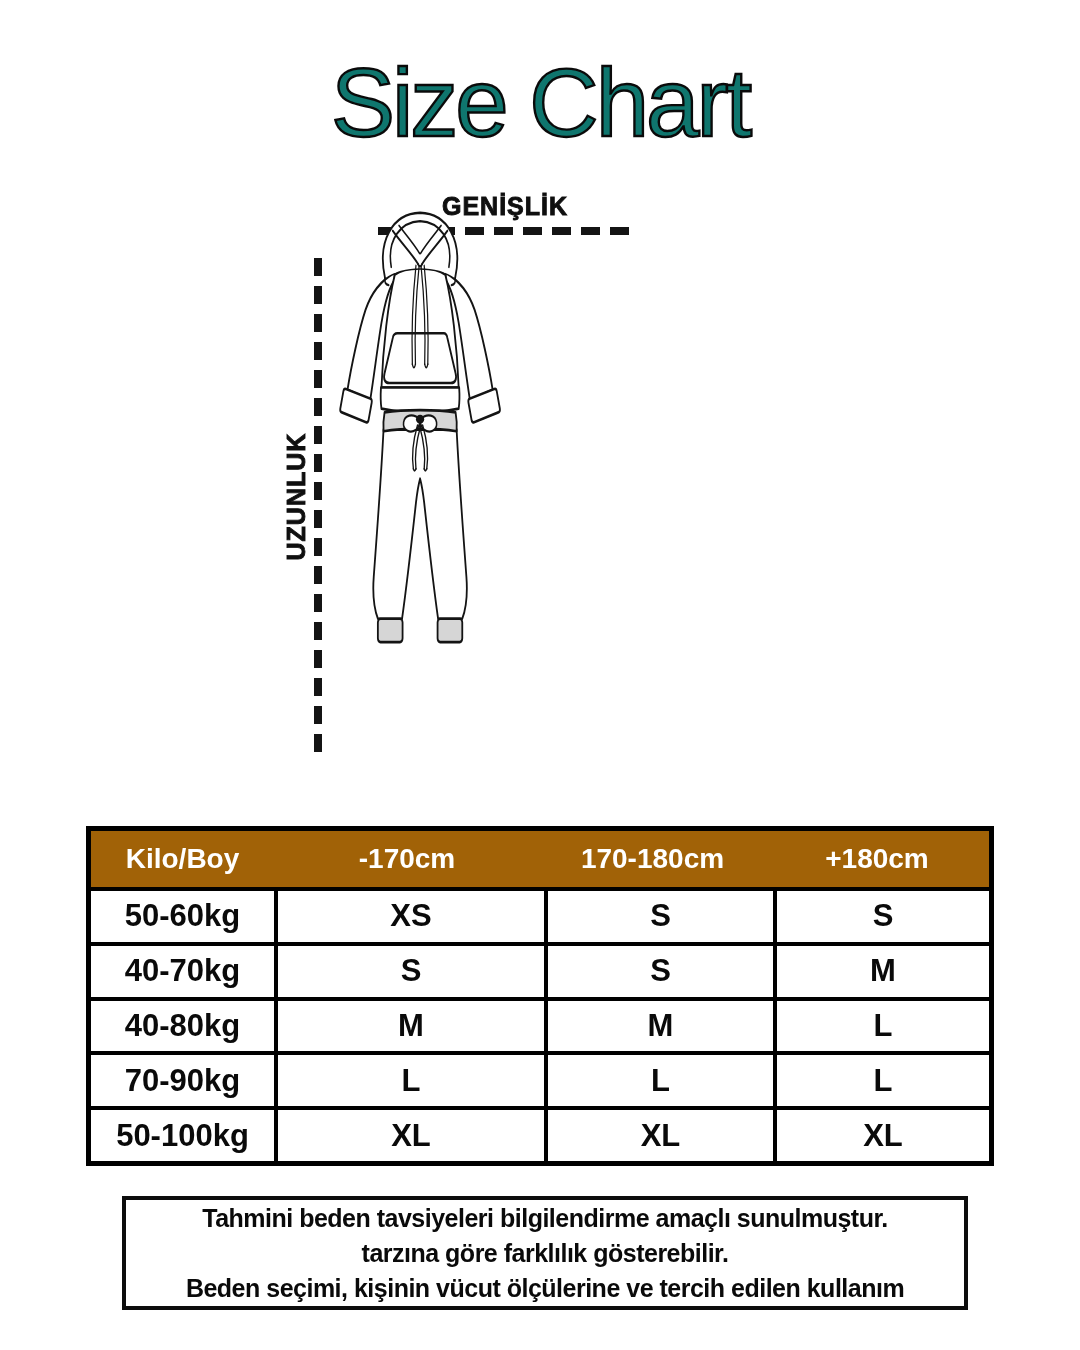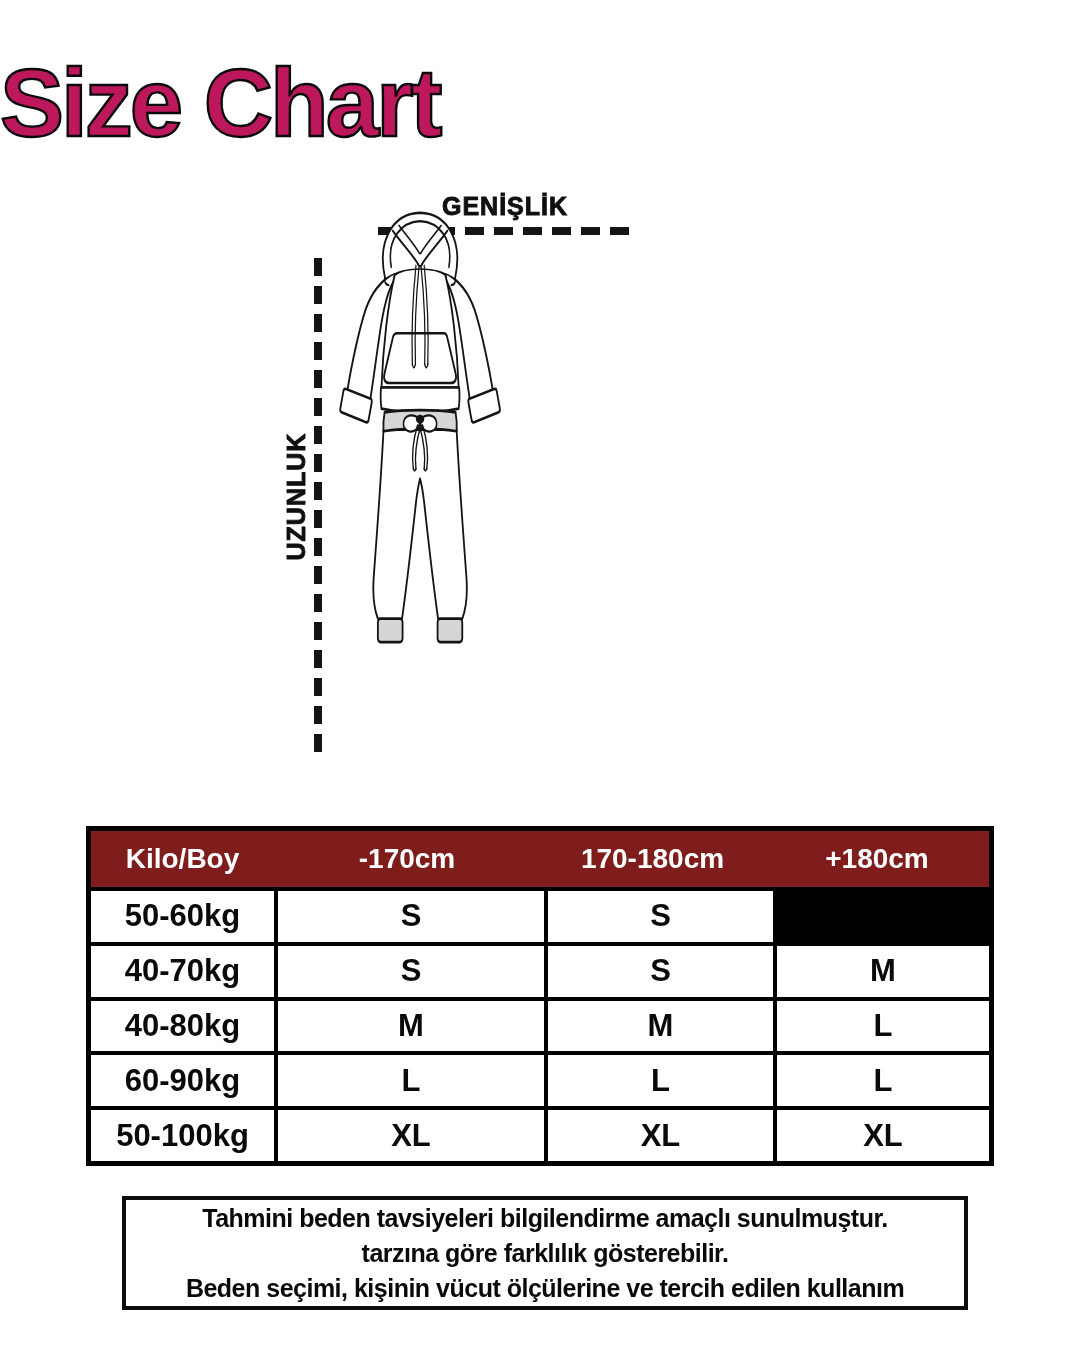--- a/index.html
+++ b/index.html
@@ -5,22 +5,22 @@
   * { margin:0; padding:0; box-sizing:border-box; }
   html,body { background:#ffffff; }
   body { font-family:"Liberation Sans", sans-serif; }
   .canvas{
     position:relative; width:1080px; height:1350px;
     margin:0 auto; background:#ffffff; overflow:hidden;
   }
   
   .title{
     position:absolute; top:48px; left:0; width:1080px;
-    text-align:left; font-size:96px; font-weight:bold;
-    letter-spacing:-3px; color:#be185d;
+    text-align:center; font-size:96px; font-weight:normal;
+    letter-spacing:-3px; color:#0f766e;
     -webkit-text-stroke:2.4px #0a0a0a;
   }
   
   .width-measure{ position:absolute; left:378px; top:156px; width:254px; }
   .width-label{
     text-align:center; font-size:25px; font-weight:bold;
     letter-spacing:1px; color:#0f0f0f;margin-top:36px; -webkit-text-stroke:0.9px #0f0f0f;
   }
   .width-line{
     margin-top:6px; height:8px; width:254px;
@@ -39,21 +39,21 @@
   }
   
   .art{ position:absolute; left:330px; top:200px; }
   
   .size-table{
     position:absolute; left:86px; top:826px; width:908px; height:340px;
     background:#000; border:5px solid #000;
     display:flex; flex-direction:column; row-gap:4px;
   }
   .t-head{
-    height:56px; flex:0 0 56px; background:#7f1d1d; color:#fff;
+    height:56px; flex:0 0 56px; background:#a16207; color:#fff;
     display:grid; grid-template-columns:183px 266px 225px 1fr;
     align-items:center; text-align:center;
     font-size:28px; font-weight:bold; letter-spacing:0px;
   }
   .t-row{
     flex:1 1 auto; display:grid;
     grid-template-columns:183px 266px 225px 1fr; column-gap:4px;
     background:#000; text-align:center;
   }
   .t-cell{
@@ -145,37 +145,38 @@
 
   <div class="size-table">
     <div class="t-head">
       <div>Kilo/Boy</div>
       <div>-170cm</div>
       <div>170-180cm</div>
       <div>+180cm</div>
     </div>
     <div class="t-row">
       <div class="t-cell">50-60kg</div>
+      <div class="t-cell">XS</div>
       <div class="t-cell">S</div>
       <div class="t-cell">S</div>
     </div>
     <div class="t-row">
       <div class="t-cell">40-70kg</div>
       <div class="t-cell">S</div>
       <div class="t-cell">S</div>
       <div class="t-cell">M</div>
     </div>
     <div class="t-row">
       <div class="t-cell">40-80kg</div>
       <div class="t-cell">M</div>
       <div class="t-cell">M</div>
       <div class="t-cell">L</div>
     </div>
     <div class="t-row">
-      <div class="t-cell">60-90kg</div>
+      <div class="t-cell">70-90kg</div>
       <div class="t-cell">L</div>
       <div class="t-cell">L</div>
       <div class="t-cell">L</div>
     </div>
     <div class="t-row">
       <div class="t-cell">50-100kg</div>
       <div class="t-cell">XL</div>
       <div class="t-cell">XL</div>
       <div class="t-cell">XL</div>
     </div>

